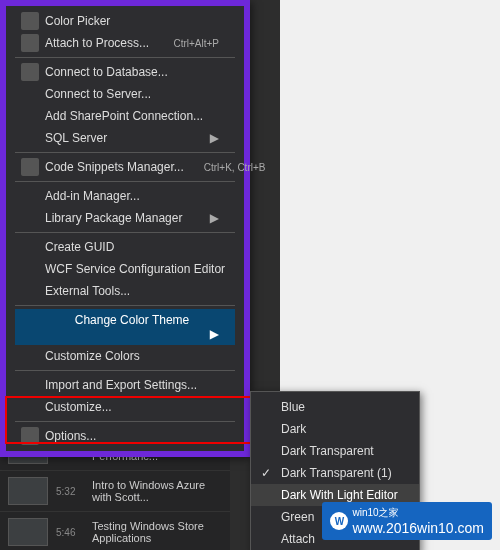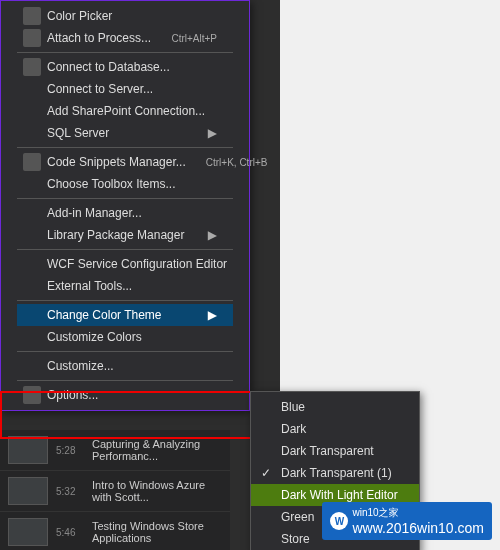--- a/index.html
+++ b/index.html
@@ -64,40 +64,41 @@
       min-width: 30px;
     }
 
     
     .context-menu {
       position: absolute;
       top: 0;
       left: 0;
       width: 250px;
       background: #2d2d30;
-      border: 1px solid #6d28d9;
+      border: 6px solid #6d28d9;
       box-shadow: 2px 2px 8px rgba(0,0,0,0.5);
       z-index: 100;
-      padding: 4px 16px;
+      padding: 4px 9px;
     }
 
     .menu-item {
       display: flex;
       align-items: center;
       padding: 4px 16px 4px 30px;
       color: #ddd;
       font-size: 12px;
       cursor: pointer;
       position: relative;
       white-space: nowrap;
     }
 
     .menu-item.highlighted {
       background: #094771;
       color: #fff;
+      flex-direction: column;
     }
 
     .menu-item .shortcut {
       margin-left: auto;
       padding-left: 20px;
       color: #aaa;
       font-size: 10px;
     }
 
     .menu-item .arrow {
@@ -159,21 +160,21 @@
 
     .submenu-item.checked::before {
       content: '✓';
       position: absolute;
       left: 10px;
       color: #ddd;
       font-size: 12px;
     }
 
     .submenu-item.highlighted-item {
-      background: #4d7c0f;
+      background: #404040;
       color: #fff;
     }
 
     
     .watermark {
       position: absolute;
       bottom: 10px;
       right: 8px;
       z-index: 300;
     }
@@ -254,66 +255,69 @@
     <div class="menu-item">
       <span>SQL Server</span>
       <span class="arrow" style="margin-left: auto; padding-left: 10px;">▶</span>
     </div>
     <div class="menu-separator"></div>
     <div class="menu-item">
       <span class="menu-item-icon" style="position: absolute; left: 6px; width: 18px; height: 18px; background: rgb(85, 85, 85); border-radius: 2px;"></span>
       <span>Code Snippets Manager...</span>
       <span class="shortcut">Ctrl+K, Ctrl+B</span>
     </div>
-    <div class="menu-item">
-      <span>Choose Toolbox Items...</span>
-    </div>
     <div class="menu-separator"></div>
     <div class="menu-item">
       <span>Add-in Manager...</span>
     </div>
     <div class="menu-item">
       <span>Library Package Manager</span>
       <span class="arrow" style="margin-left: auto; padding-left: 10px;">▶</span>
     </div>
     <div class="menu-separator"></div>
+    <div class="menu-item">
+      <span>Create GUID</span>
+    </div>
     <div class="menu-item">
       <span>WCF Service Configuration Editor</span>
     </div>
     <div class="menu-item">
       <span>External Tools...</span>
     </div>
     <div class="menu-separator"></div>
     <div class="menu-item highlighted">
       <span>Change Color Theme</span>
       <span class="arrow" style="margin-left: auto; padding-left: 10px;">▶</span>
     </div>
     <div class="menu-item">
       <span>Customize Colors</span>
     </div>
     <div class="menu-separator"></div>
+    <div class="menu-item">
+      <span>Import and Export Settings...</span>
+    </div>
     <div class="menu-item">
       <span>Customize...</span>
     </div>
     <div class="menu-separator"></div>
     <div class="menu-item">
       <span class="menu-item-icon" style="position: absolute; left: 6px; width: 18px; height: 18px; background: rgb(85, 85, 85); border-radius: 2px;"></span>
       <span>Options...</span>
     </div>
     <div class="highlight-box" style="left: -1px; top: 390px; width: 252px; height: 48px;"></div>
   </div>
 
 <div class="submenu" id="submenu-el" style="top: 391px;">
 <div class="submenu-item">Blue</div>
     <div class="submenu-item">Dark</div>
     <div class="submenu-item">Dark Transparent</div>
     <div class="submenu-item checked">Dark Transparent (1)</div>
     <div class="submenu-item highlighted-item">Dark With Light Editor</div>
     <div class="submenu-item">Green</div>
-    <div class="submenu-item">Store</div>
+    <div class="submenu-item">Attach</div>
   </div>
 
 <div class="watermark">
   <div class="watermark-badge">
     <div class="watermark-icon">W</div>
     <div>
       <div>win10之家</div>
       <div style="font-size:14px;">www.2016win10.com</div>
     </div>
   </div>

